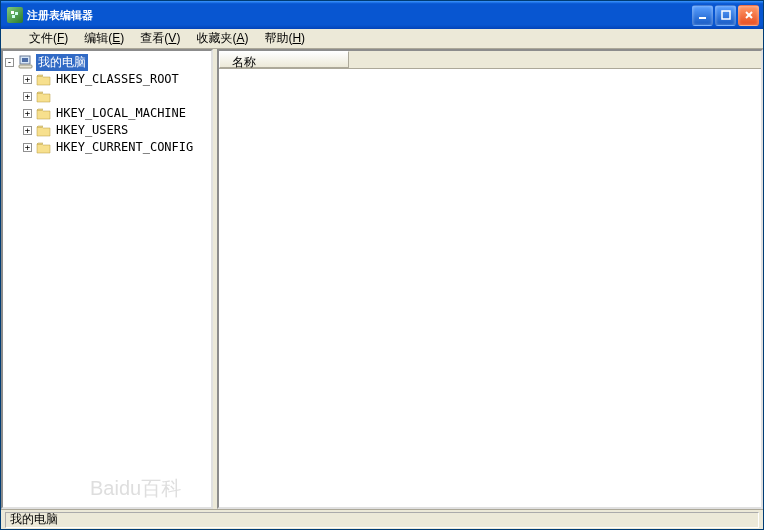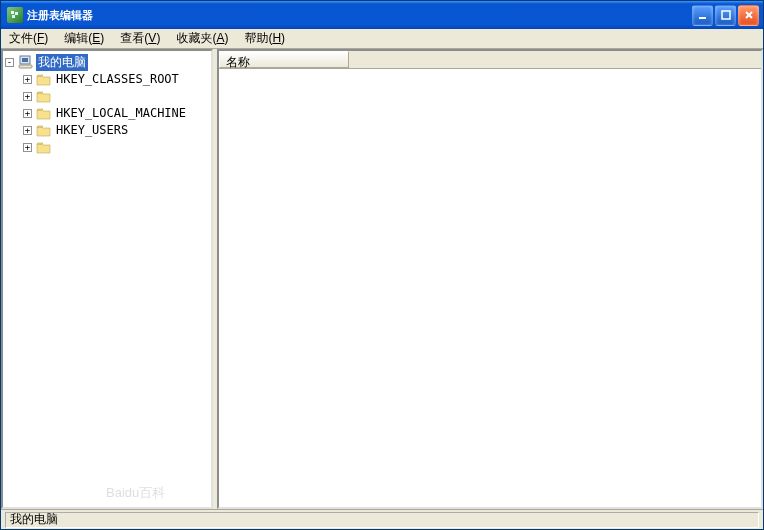--- a/index.html
+++ b/index.html
@@ -52,21 +52,21 @@
     .win-btn.close {
       background: linear-gradient(to bottom, #ff9a6a, #e74d1f);
     }
     .win-btn svg { display: block; }
     
     .menubar {
       height: 20px;
       background: #ece9d8;
       display: flex;
       align-items: center;
-      padding: 0 0;
+      padding: 0 20px;
       border-bottom: 1px solid #aca899;
     }
     .menu-item {
       padding: 2px 8px;
       cursor: pointer;
     }
     .menu-item span.accel { text-decoration: underline; }
     
     .content {
       flex: 1;
@@ -95,21 +95,21 @@
       flex-direction: column;
       overflow: hidden;
     }
     .list-header {
       display: flex;
       background: #ece9d8;
       border-bottom: 1px solid #aca899;
       height: 18px;
     }
     .list-header-col {
-      padding: 2px 6px;
+      padding: 2px 12px;
       border-right: 1px solid #aca899;
       border-top: 1px solid #fff;
       border-left: 1px solid #fff;
       border-bottom: 1px solid #aca899;
       cursor: pointer;
       background: linear-gradient(to bottom, #fefefe, #ece9d8);
     }
     .list-body { flex: 1; }
     .tree-node {
       display: flex;
@@ -147,24 +147,24 @@
     .status-cell {
       padding: 1px 4px;
       border: 1px inset #fff;
       height: 16px;
       flex:1;
       display:flex;
       align-items:center;
     }
     .watermark {
       position: absolute;
-      left: 106px;
+      left: 90px;
       bottom: 28px;
       color: rgba(200,200,200,0.6);
-      font-size: 13px;
+      font-size: 20px;
       font-family: Arial, sans-serif;
       pointer-events: none;
     }
   </style>
 </head>
 <body>
 
 <div class="titlebar">
   <span class="titlebar-icon">
     <svg width="10" height="10" viewBox="0 0 10 10">
@@ -257,20 +257,21 @@
           <span class="tree-label">HKEY_USERS</span>
         </div>
         <div class="tree-node">
           <span class="tree-toggle">+</span>
           <span class="tree-icon">
               <svg width="16" height="13" viewBox="0 0 16 13">
                 <path class="folder-svg" d="M1 3 h5 l1 1 h7 v8 h-13 z"></path>
                 <path d="M1 3 h5 l1 -1 h-5 z" fill="#f8e8a8" stroke="#b59a3c" stroke-width="0.5"></path>
               </svg>
             </span>
+          <span class="tree-label">HKEY_CURRENT_CONFIG</span>
         </div>
       </div>
     </div>
   </div>
   <div class="splitter"></div>
   <div class="list-pane">
     <div class="list-header">
       <div class="list-header-col" style="width:130px">名称</div>
     </div>
     <div class="list-body"></div>

